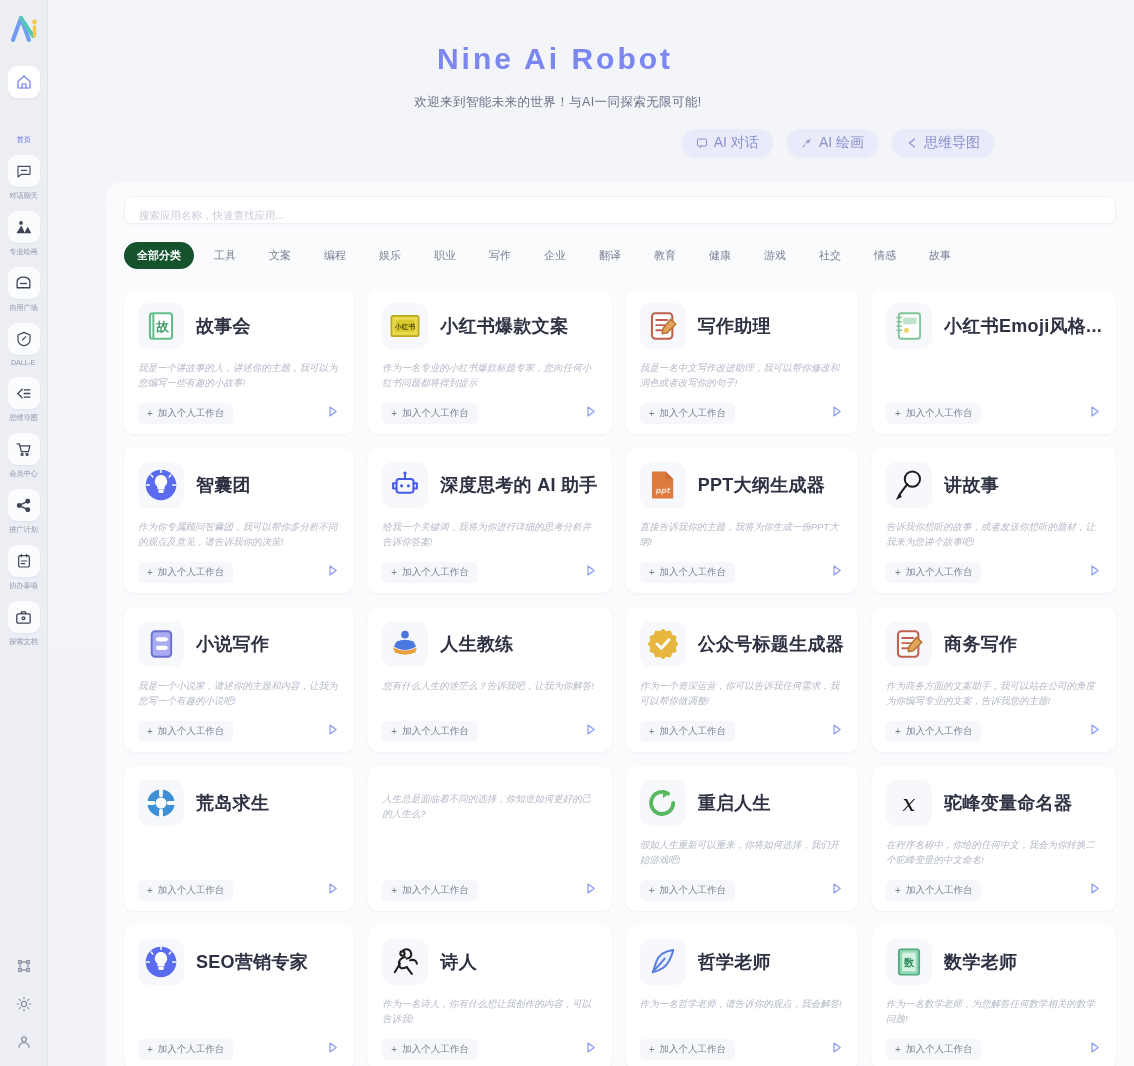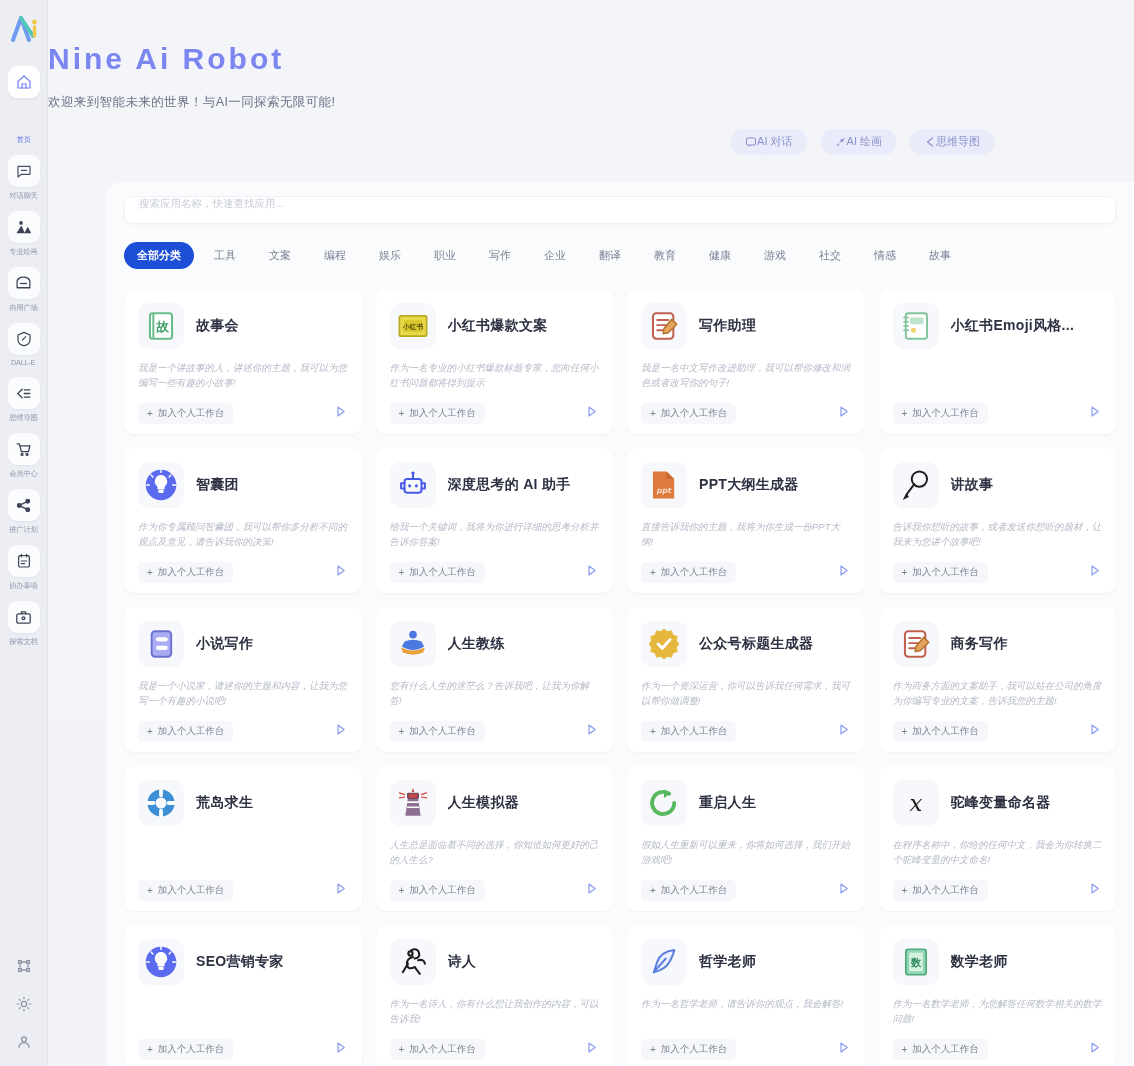--- a/index.html
+++ b/index.html
@@ -41,82 +41,82 @@
   .sidebar-bottom {
     position: absolute; bottom: 12px; left: 0; width: 100%;
     display: flex; flex-direction: column; align-items: center; gap: 14px;
   }
   .sb-b-ico { width:24px;height:24px;display:flex;align-items:center;justify-content:center;cursor:pointer;}
 
   
   .main { flex: 1; height: 1066px; position: relative; overflow: hidden;
           background: linear-gradient(180deg,#f4f5f9 0%, #f2f3f7 100%); }
 
-  .hero { height: 186px; padding: 30px 60px 0 0; text-align: left; position: relative; }
+  .hero { height: 186px; padding: 30px 60px 0 0; text-align: center; position: relative; }
   .hero-title {
     font-size: 30px; font-weight: 700; color: #7b86f0; letter-spacing: 3px;
     margin-right: 12px; margin-top: 12px;
   }
   .hero-sub {
     font-size: 12.5px; color: #6d7287; margin-top: 18px; margin-right: 6px;
     letter-spacing: .4px;
   }
   .hero-chips { display: flex; gap: 14px; justify-content: flex-end; margin-top: 18px; margin-right: 80px; }
   .chip {
-    display: flex; align-items: center; 
+    display: flex; align-items: center; gap: 6px;
     background: #e9ebfb; border-radius: 14px; padding: 5px 14px;
-    font-size: 11px; color: #8a91c9; cursor: pointer;
+    font-size: 14px; color: #8a91c9; cursor: pointer;
     box-shadow: 0 1px 2px rgba(90,100,190,.06);
   }
   .chip svg { display:block; }
 
   
   .panel {
     position: absolute; left: 58px; right: 0px; top: 182px; bottom: 0;
     background: #fafbfd;
     border-top-left-radius: 16px;
     padding: 14px 18px 0 18px;
     overflow: hidden;
   }
   .search-bar {
     height: 28px; background: #ffffff; border-radius: 8px;
     border: 1px solid #eef0f5;
-    display: flex; align-items: flex-start; padding: 0 14px;
+    display: flex; align-items: flex-end; padding: 0 14px;
     font-size: 10.5px; color: #c8ccd8; filter: blur(.5px);
     box-shadow: 0 1px 2px rgba(40,50,90,.03);
   }
 
   .tabs { display: flex; align-items: center; gap: 7px; margin-top: 18px; flex-wrap: nowrap; }
   .tab {
     font-size: 11px; color: #7b8095; padding: 6px 13px; border-radius: 14px;
     background: transparent; white-space: nowrap; cursor: pointer;
     filter: blur(.35px);
   }
-  .tab.active { background: #1d4ed8; color: #ffffff; font-weight: 600; filter: blur(.35px); }
+  .tab.active { background: #14532d; color: #ffffff; font-weight: 600; filter: blur(.35px); }
 
   
   .grid {
     margin-top: 20px;
     display: grid;
     grid-template-columns: repeat(4, 1fr);
     gap: 14px 14px;
   }
   .card {
     background: #ffffff; border-radius: 10px; padding: 14px 14px 10px 14px;
     height: 145px; display: flex; flex-direction: column;
     box-shadow: 0 1px 3px rgba(40,50,90,.05);
   }
   .card-head { display: flex; align-items: center; gap: 12px; }
   .card-ico {
     width: 46px; height: 46px; flex: 0 0 46px;
     border-radius: 11px; background: #f7f8fb;
     display: flex; align-items: center; justify-content: center;
   }
   .card-title {
-    font-size: 14px; font-weight: 700; color: #2d3142;
+    font-size: 18px; font-weight: 700; color: #2d3142;
     white-space: nowrap; overflow: hidden; text-overflow: ellipsis;
     letter-spacing: .3px;
   }
   .card-desc {
     margin-top: 12px; font-size: 9.5px; line-height: 1.55; color: #b4b9c7;
     display: -webkit-box; -webkit-line-clamp: 2; -webkit-box-orient: vertical;
     overflow: hidden; filter: blur(.55px); height: 30px; font-style: italic;
   }
   .card-foot {
     margin-top: auto; display: flex; align-items: center; justify-content: space-between;
@@ -616,33 +616,20 @@
               <div class="join-btn">
                 <span class="plus">+</span>
                 <span>加入个人工作台</span>
               </div>
               <span class="play"><svg width="15" height="15" viewBox="0 0 24 24" fill="none" stroke="#8fa0ef" stroke-width="2" stroke-linejoin="round">
                   <path d="M8 5 L18 12 L8 19 Z"></path>
                 </svg></span>
             </div>
           </div>
           <div class="card">
-            <div class="card-head">
-              <div class="card-ico">
-                <svg width="34" height="34" viewBox="0 0 40 40">
-                  <path d="M14 14 h12 l3 21 H11 Z" fill="#8d6f94"></path>
-                  <rect x="13" y="8" width="14" height="7" rx="1.5" fill="#6f3f55"></rect>
-                  <path d="M15 9 h10 v5 h-10Z" fill="#c24a4a"></path>
-                  <path d="M20 2 l1.5 5 h-3Z" fill="#c24a4a"></path>
-                  <path d="M13 19 h14 M13 25 h14" stroke="#fafbfd" stroke-width="2"></path>
-                  <path d="M10 10 L4 8 M30 10 L36 8 M10 13 L4 14 M30 13 L36 14" stroke="#e2574c" stroke-width="1.6" stroke-linecap="round"></path>
-                </svg>
-              </div>
-              <div class="card-title">人生模拟器</div>
-            </div>
             <div class="card-desc">人生总是面临着不同的选择，你知道如何更好的己的人生么?</div>
             <div class="card-foot">
               <div class="join-btn">
                 <span class="plus">+</span>
                 <span>加入个人工作台</span>
               </div>
               <span class="play"><svg width="15" height="15" viewBox="0 0 24 24" fill="none" stroke="#8fa0ef" stroke-width="2" stroke-linejoin="round">
                   <path d="M8 5 L18 12 L8 19 Z"></path>
                 </svg></span>
             </div>

